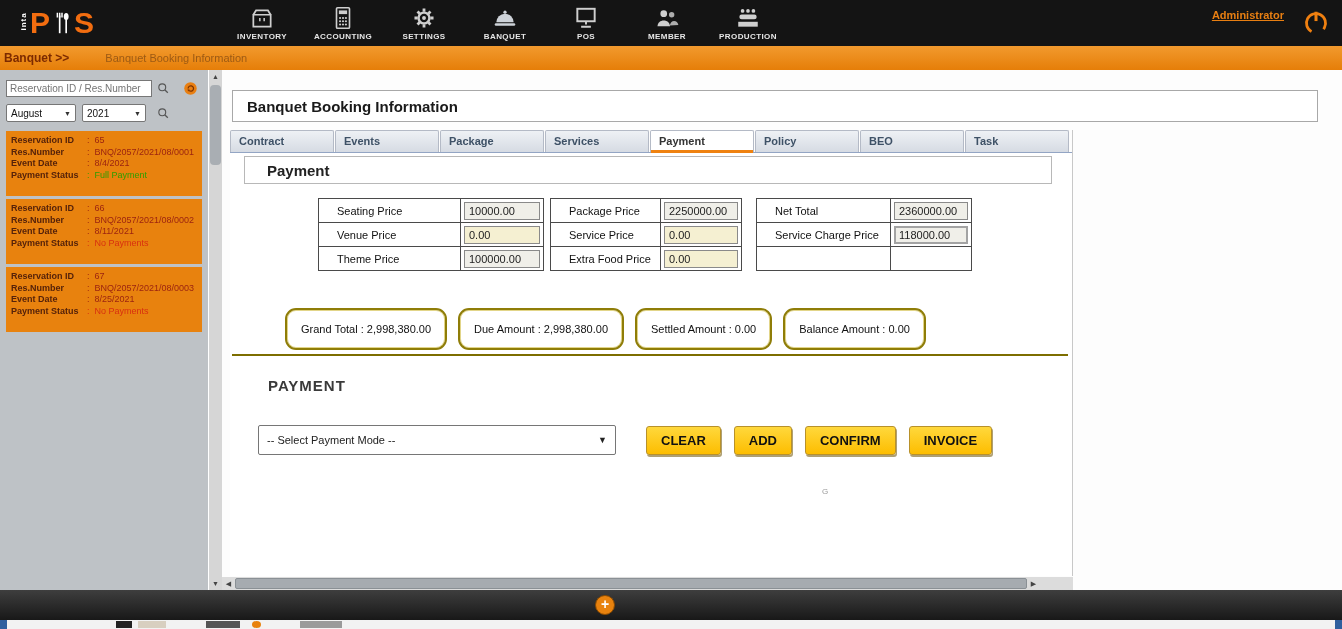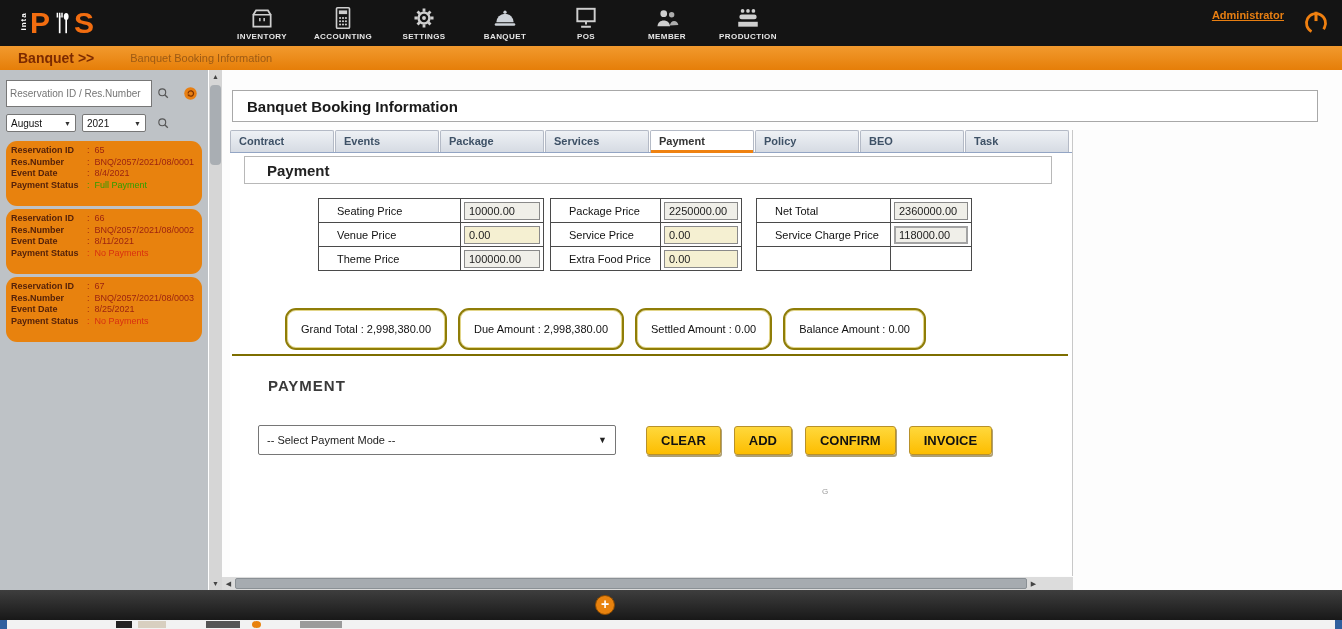--- a/index.html
+++ b/index.html
@@ -18,35 +18,35 @@
   .nav { display:flex; margin-left:22px; }
   .nav-item { width:68px; margin-right:13px; display:flex; flex-direction:column; align-items:center; cursor:pointer; }
   .nav-ic { height:26px; }
   .nav-label { color:#e6e6e6; font-size:8px; font-weight:bold; letter-spacing:.4px; margin-top:1px; white-space:nowrap; }
   .user-links { position:absolute; right:58px; top:8px; display:flex; flex-direction:column;gap:25px; }
   .user-links .ulink { color:#e87f12; font-size:11px; font-weight:bold; text-decoration:underline; line-height:15px; cursor:pointer; }
   .power-btn { position:absolute; right:12px; top:8px; width:28px; height:28px; cursor:pointer; }
 
   
   .breadcrumb { position:absolute; left:0; top:46px; width:1342px; height:24px; background:linear-gradient(#f29a2e,#e67e08); display:flex; align-items:center; }
-  .bc-section { margin-left:18px; font-size:14px; font-weight:bold; color:#7c2a00;text-align:center; }
+  .bc-section { margin-left:4px; font-size:12px; font-weight:bold; color:#7c2a00;text-align:center; }
   .bc-page { margin-left:36px; font-size:11px; color:#9c5a14; }
 
   
   .sidebar { position:absolute; left:0; top:70px; width:208px; height:520px; background:#bec2c6; padding:10px 6px 0 6px; }
   .search-row, .filter-row { display:flex; align-items:center; gap:4px; }
   .filter-row { margin-top:7px; }
-  .search-input { width:146px; height:27px; border:1px solid #777; font-size:10px; padding:1px 3px; background:#fff; color:#333; font-family:inherit; }
+  .search-input { width:146px; height:17px; border:1px solid #777; font-size:10px; padding:1px 3px; background:#fff; color:#333; font-family:inherit; }
   .mini-icon { width:15px; height:15px; cursor:pointer; flex:none; }
   .refresh-wrap { margin-left:8px; }
   .sel { background:#fff; border:1px solid #767676; border-radius:2px; height:18px; display:flex; align-items:center; justify-content:space-between; font-size:10px; padding:0 4px; cursor:pointer; color:#111; }
   .sel.month { width:70px; } .sel.year { width:64px; margin-left:2px; }
   .sel-arrow { font-size:7px; color:#333; margin-left:4px; }
   .res-list { margin-top:9px; display:flex; flex-direction:column; gap:3px; }
-  .res-card { background:#e8820e; padding:4px 5px 15px 5px; cursor:pointer;border-radius:11px; }
+  .res-card { background:#e8820e; padding:4px 5px 15px 5px; cursor:pointer; }
   .crow { display:flex; font-size:9px; line-height:11.5px; }
   .crow .lbl { width:76px; font-weight:bold; color:#55220a; flex:none; }
   .crow .val { color:#9c2410; }
   .crow .val::before { content:":  "; white-space:pre; }
   .crow .val.paid { color:#2f9e00; }
   .crow .val.unpaid { color:#d83010; }
 
   
   .vscroll { position:absolute; left:209px; top:70px; width:13px; height:520px; background:#d6d6d6; }
   .v-arr { height:13px; text-align:center; font-size:7px; color:#444; line-height:13px; cursor:pointer; }

